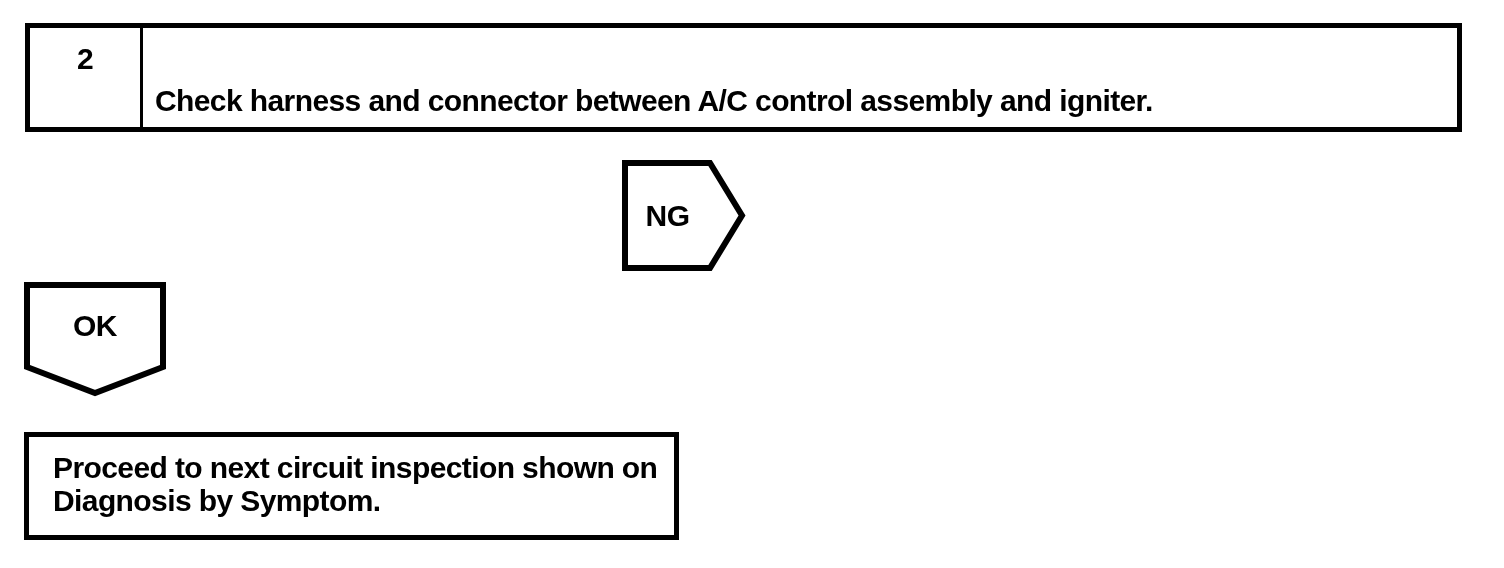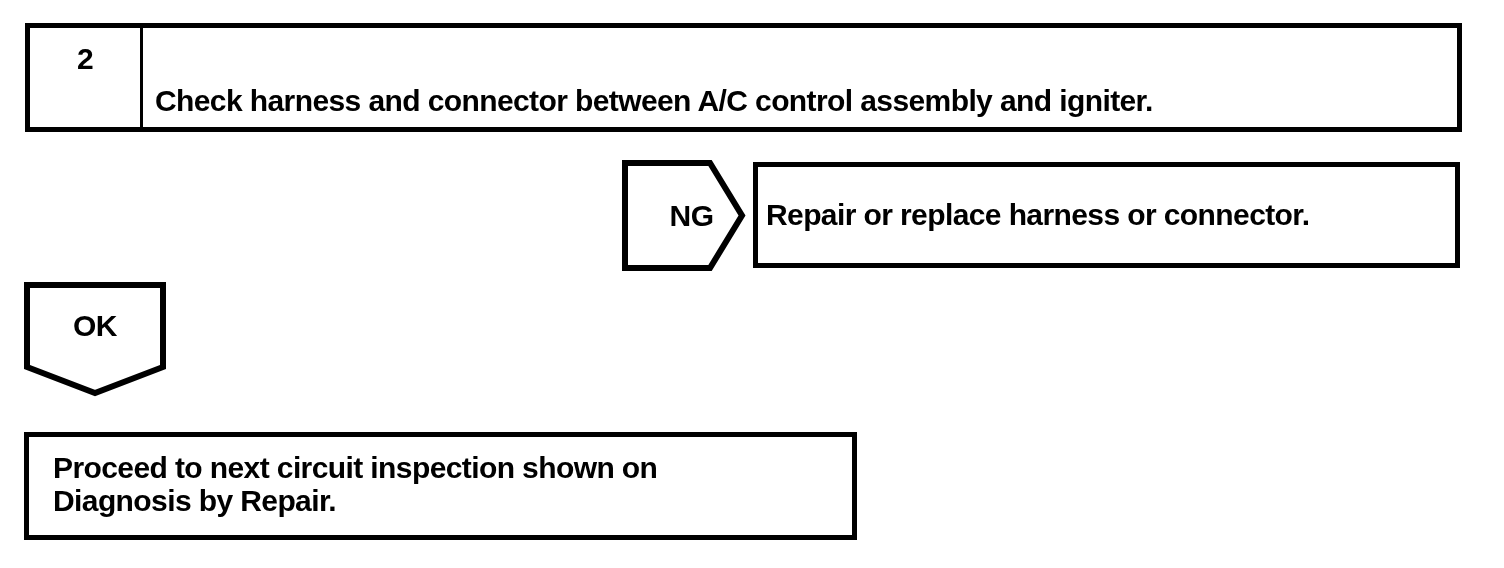--- a/index.html
+++ b/index.html
@@ -51,36 +51,36 @@
   .shape-svg { position: absolute; display: block; }
   .ng-svg { left: 620px; top: 158px; }
   .ok-svg { left: 22px; top: 280px; }
   .shape-label {
     position: absolute;
     display: flex;
     align-items: center;
     justify-content: center;
     font-size: 30px;
   }
-  .ng-label { left: 649px; top: 163px; width: 85px; height: 105px; }
+  .ng-label { left: 625px; top: 163px; width: 85px; height: 105px; }
   .ok-label { left: 27px; top: 285px; width: 136px; height: 82px; text-align: right; }
   
   .repair-box {
     left: 753px; top: 162px;
     width: 707px; height: 106px;
     display: flex;
     align-items: center;
     padding-left: 8px;
     font-size: 30px;
     white-space: nowrap;
   }
   
   .proceed-box {
     left: 24px; top: 432px;
-    width: 833px; height: 108px;
+    width: 655px; height: 108px;
     padding: 14px 0 0 24px;
     font-size: 30px;
     line-height: 33px;
   }
   .proceed-box .line { white-space: nowrap; }
   .poly {
     fill: var(--paper);
     stroke: var(--ink);
     stroke-width: 6;
     stroke-linejoin: miter;
@@ -94,25 +94,24 @@
   <div class="box step-box">
     <div class="num-cell">2</div>
     <div class="instr-cell">Check harness and connector between A/C control assembly and igniter.</div>
   </div>
 
   <svg class="shape-svg ng-svg" width="127" height="115" viewBox="0 0 127 115">
     <polygon class="poly" points="5,5 90,5 122,57.5 90,110 5,110"></polygon>
   </svg>
   <div class="shape-label ng-label">NG</div>
 
-  <div class="box repair-box">Repair or replace harness or connector.</div>
 
   <svg class="shape-svg ok-svg" width="146" height="118" viewBox="0 0 146 118">
     <polygon class="poly" points="5,5 141,5 141,87 73,113 5,87"></polygon>
   </svg>
   <div class="shape-label ok-label">OK</div>
 
   <div class="box proceed-box">
     <div class="line">Proceed to next circuit inspection shown on</div>
-    <div class="line">Diagnosis by Repair.</div>
+    <div class="line">Diagnosis by Symptom.</div>
   </div>
 
 </div>
 
 </body></html>

